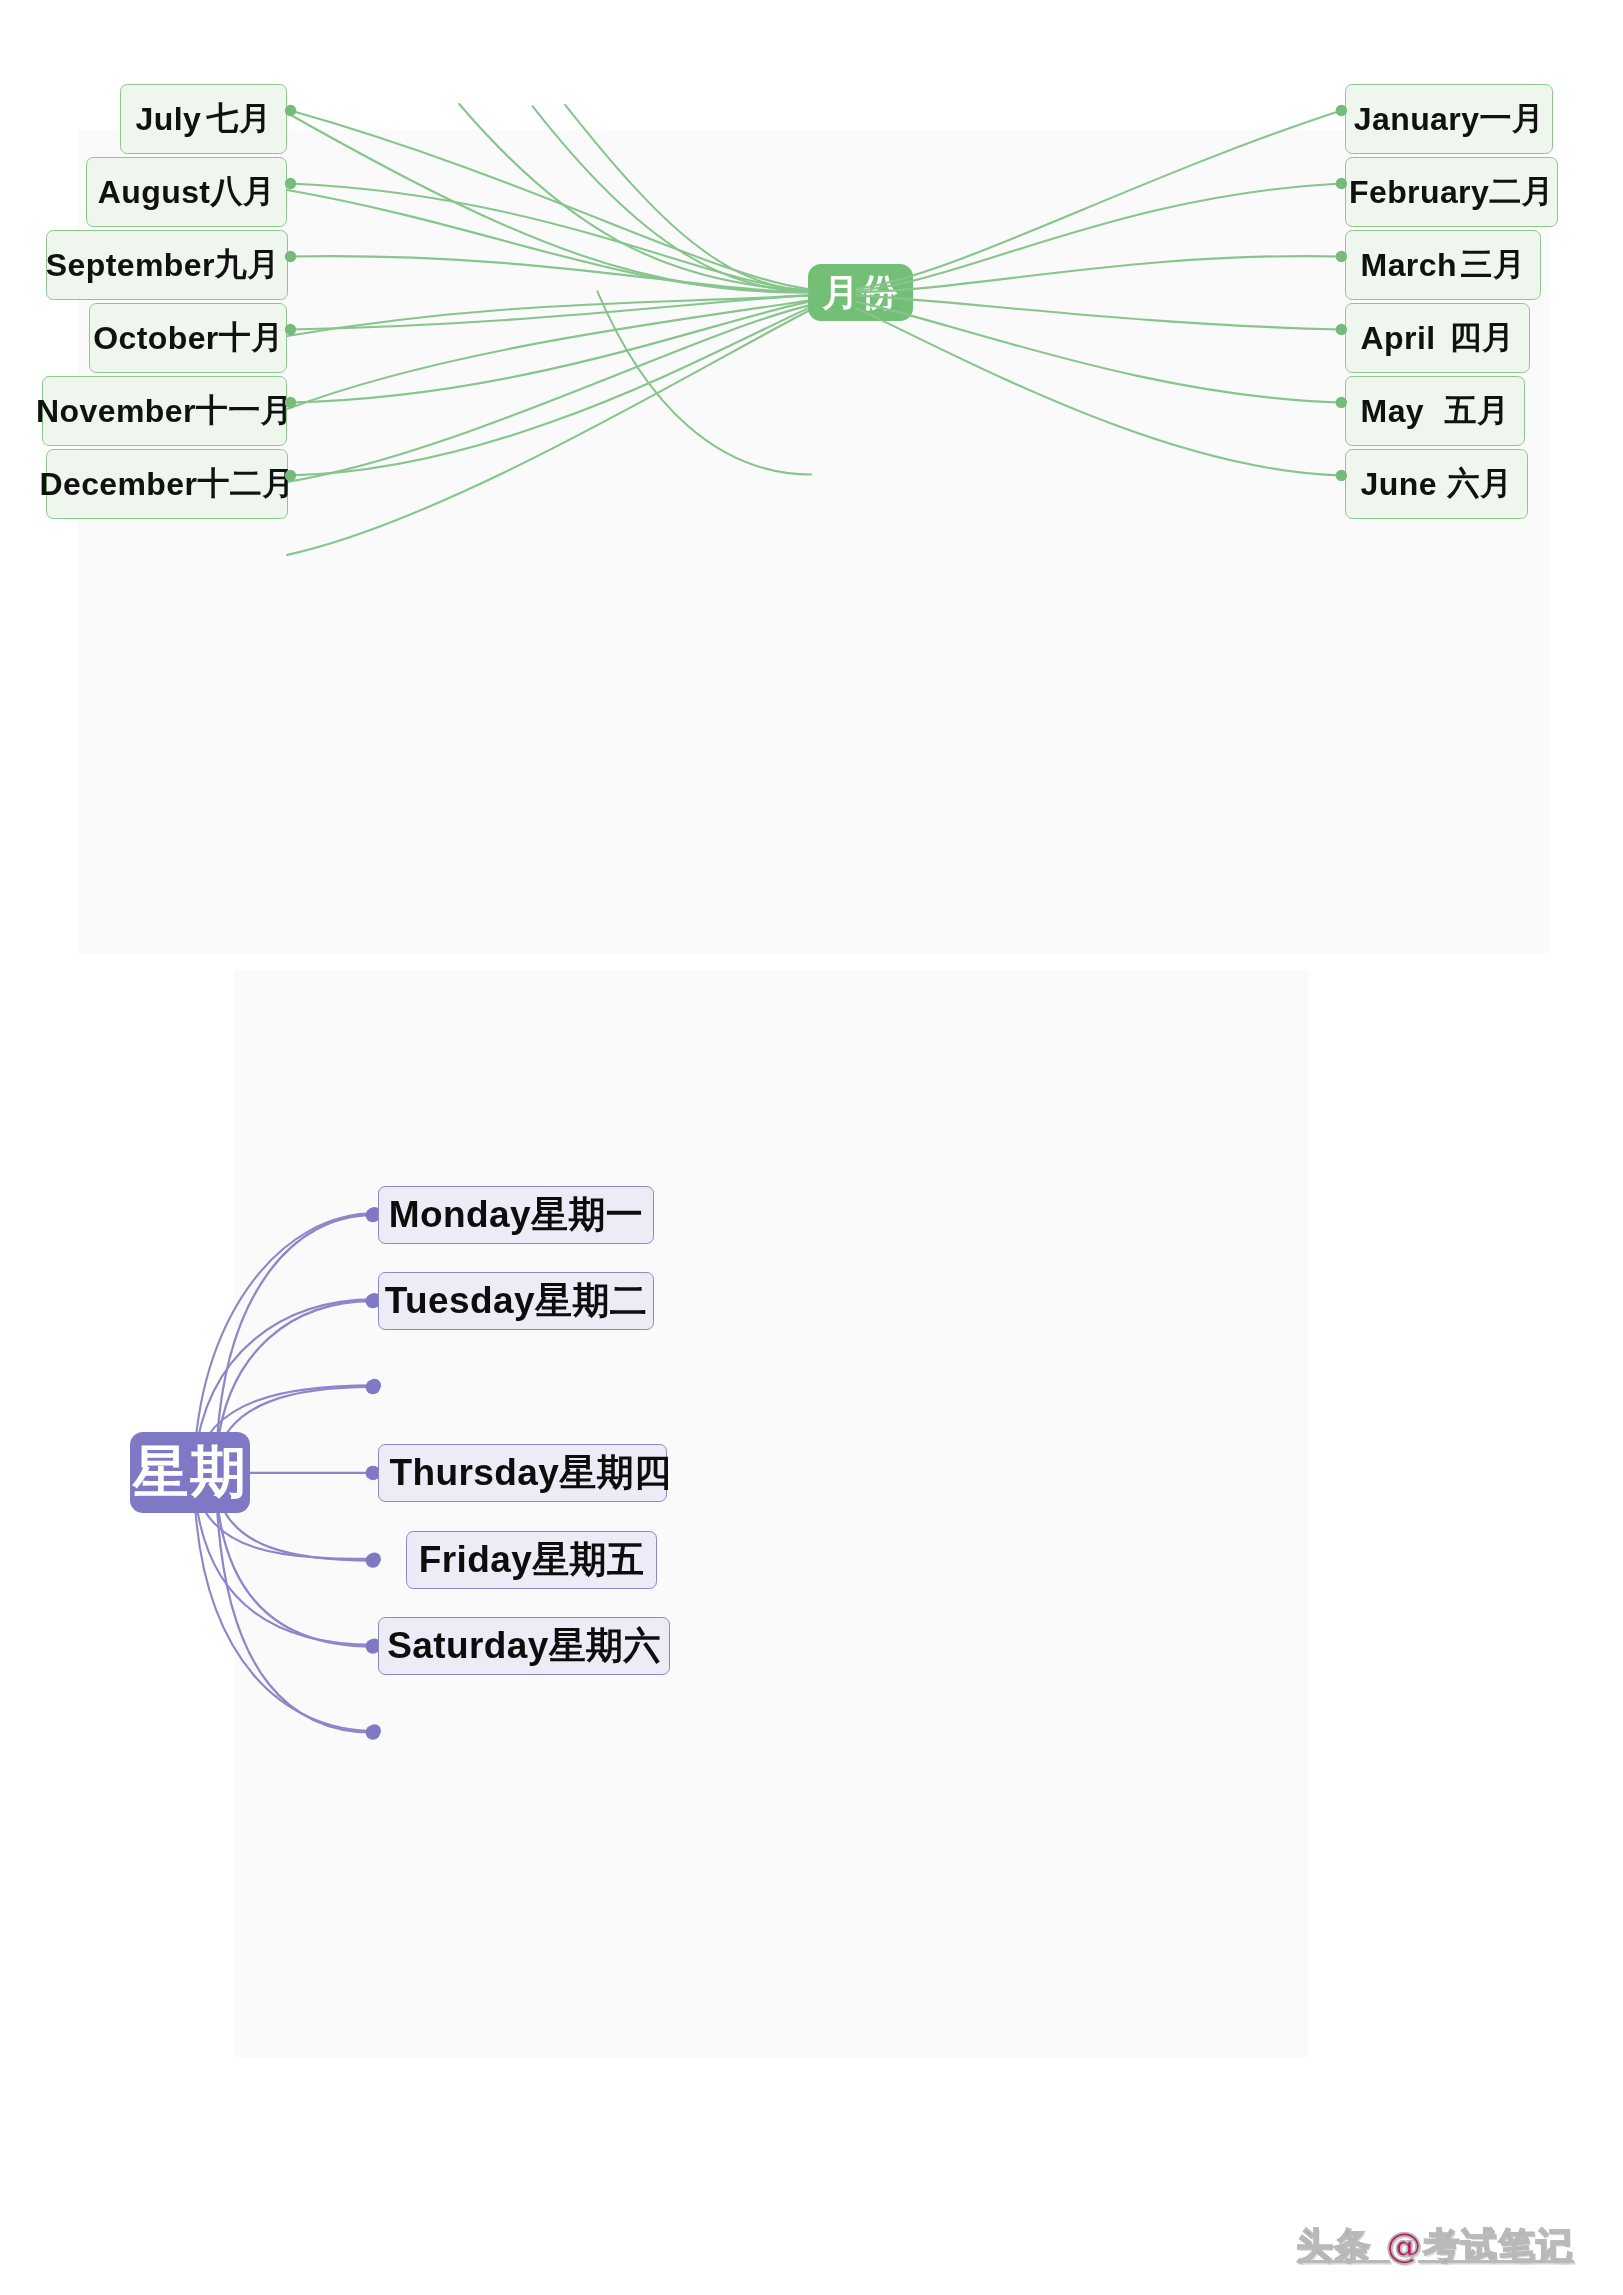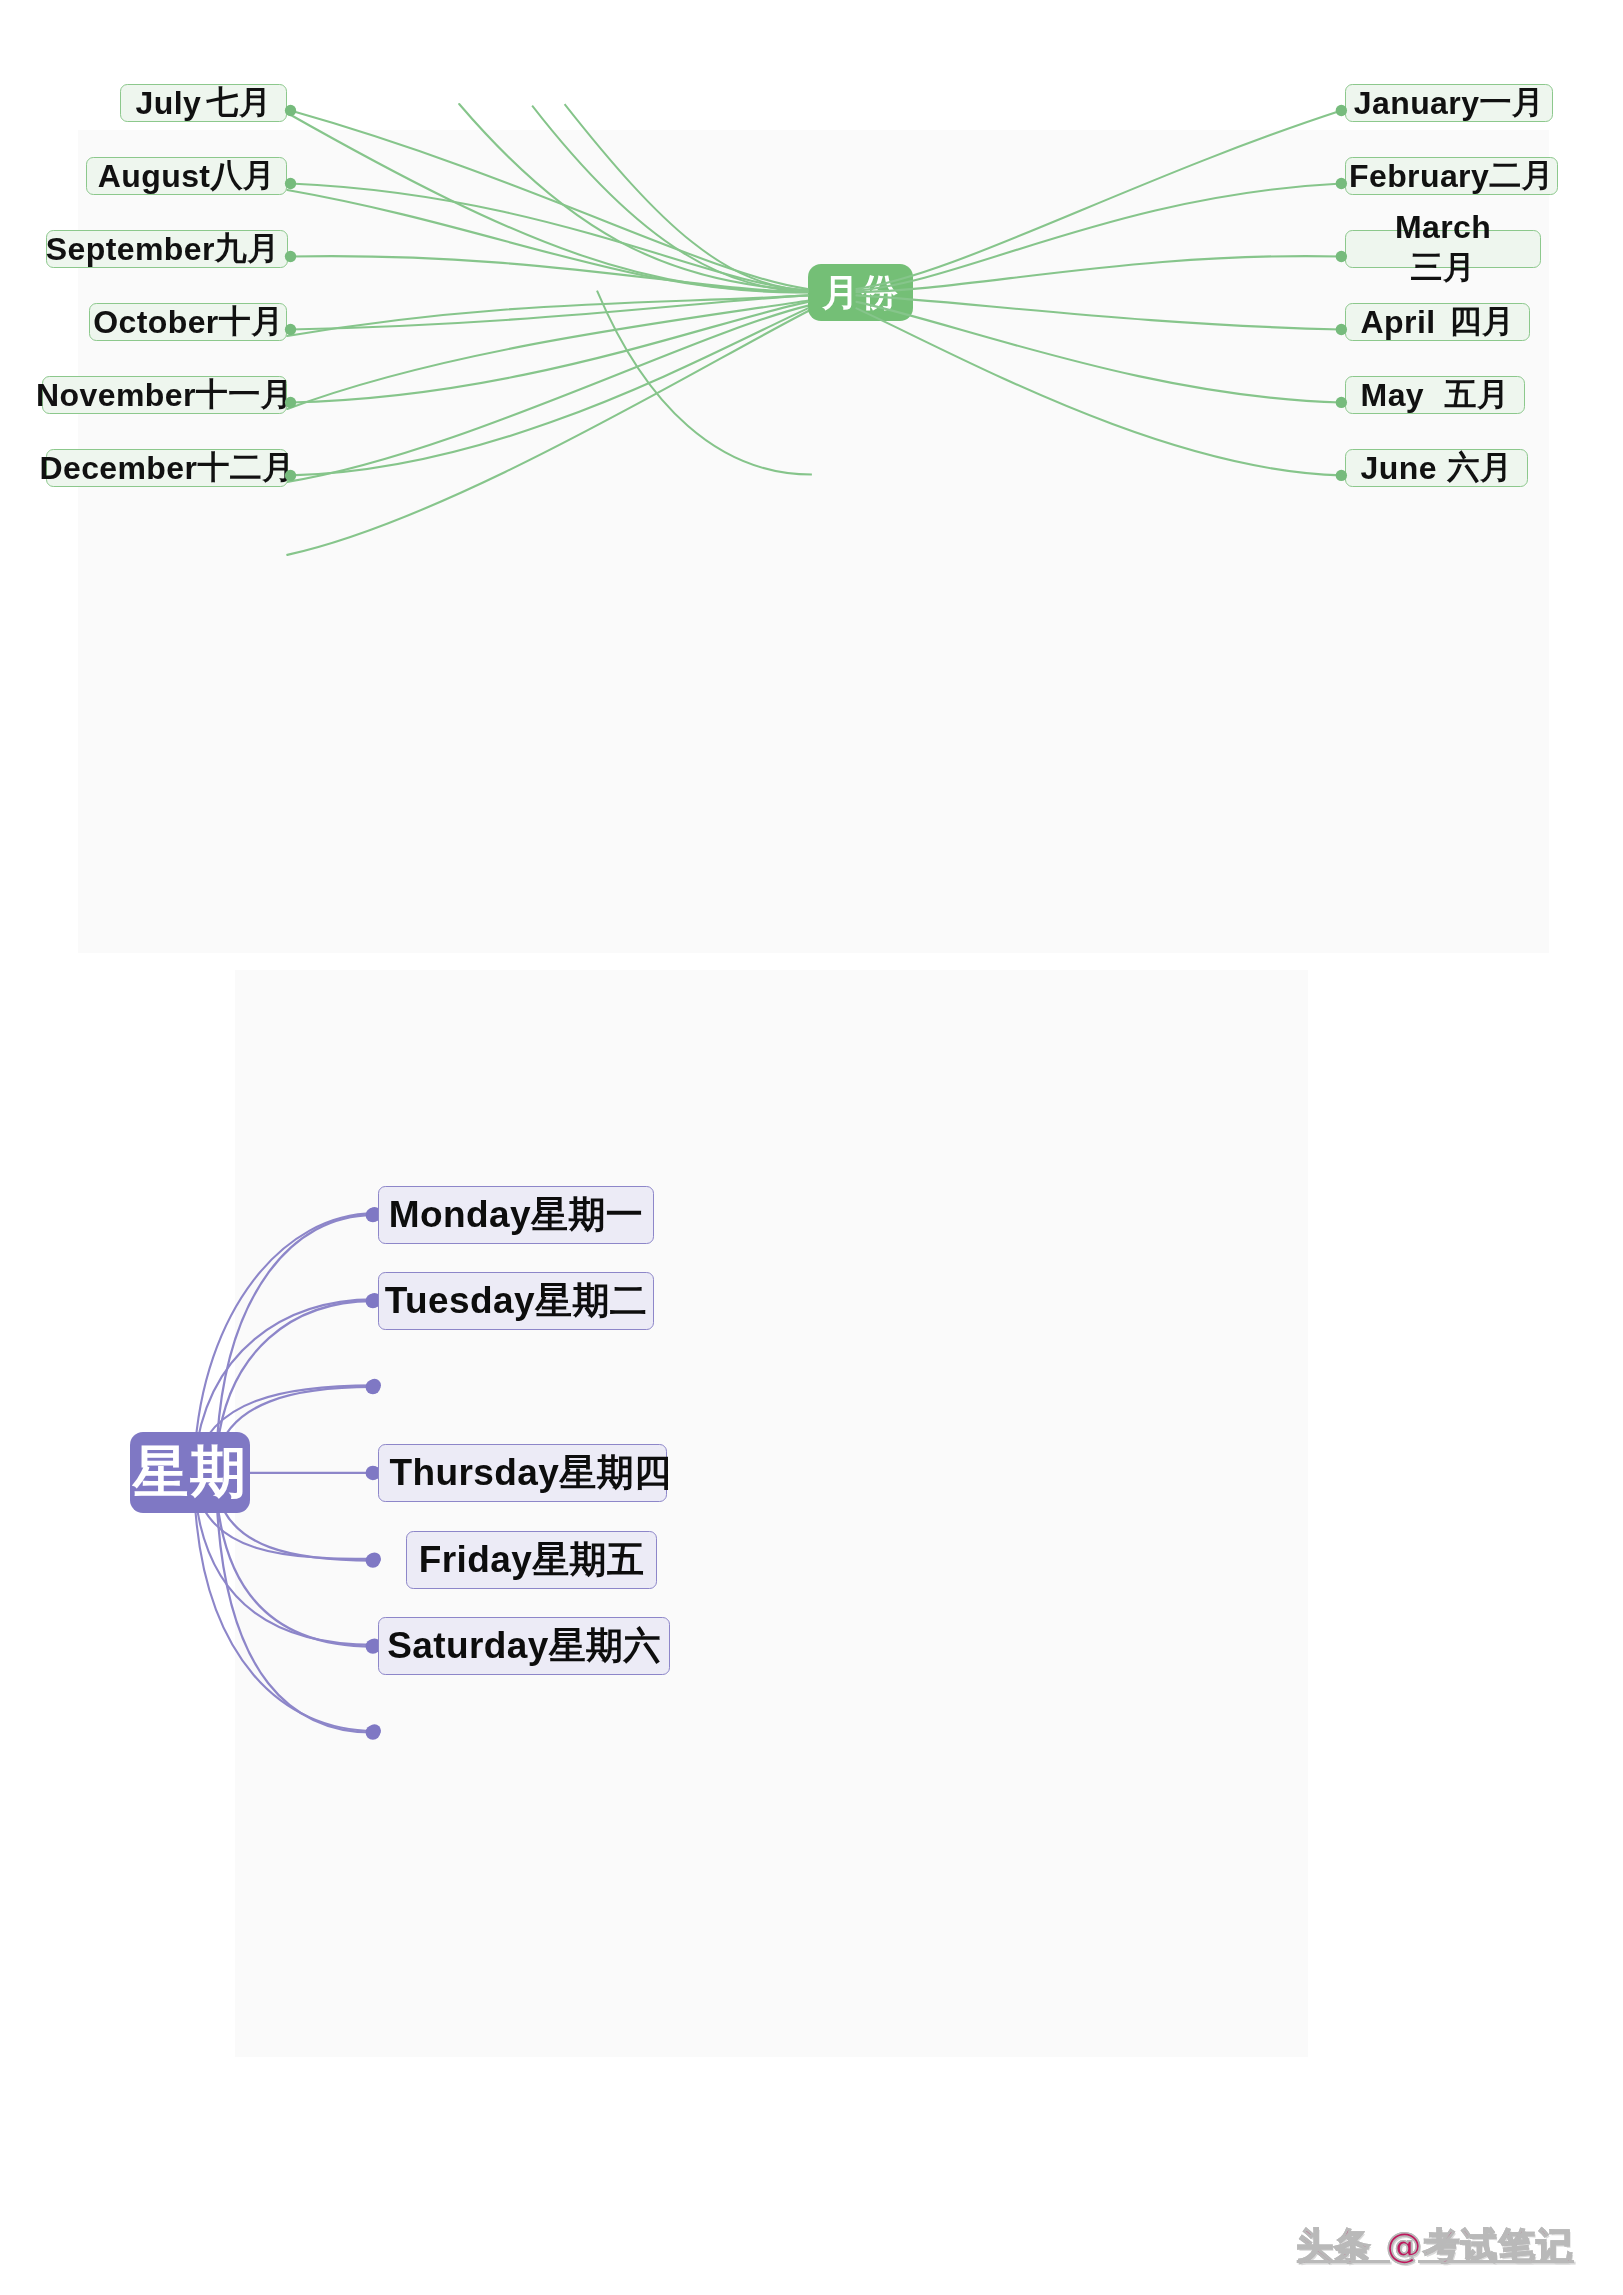--- a/index.html
+++ b/index.html
@@ -32,21 +32,21 @@
   }
 
   
   .month-box{
     background:#eef6ee;
     border:1.6px solid #8cc88c;
     border-radius:7.3px;
     color:#111111;
     font-size:32px;
     font-weight:700;
-    height:38px;
+    height:70px;
     padding:0 14.6px;
   }
 
   
   .day-box{
     background:#ecebf6;
     border:1.6px solid #8d86c9;
     border-radius:7.3px;
     color:#0d0d0d;
     font-size:37px;
@@ -200,21 +200,21 @@
     <div class="node month-box" style="left:1267px;top:-46px;width:208px;">
       <span>January</span>
         <span class="gap-md"></span>
         <span>一月</span>
     </div>
     <div class="node month-box" style="left:1267px;top:27px;width:213px;">
       <span>February</span>
         <span class="gap-sm"></span>
         <span>二月</span>
     </div>
-    <div class="node month-box" style="left:1267px;top:100px;width:196px;flex-direction:column;">
+    <div class="node month-box" style="left:1267px;top:100px;width:196px;">
       <span>March</span>
         <span class="gap-md"></span>
         <span>三月</span>
     </div>
     <div class="node month-box" style="left:1267px;top:173px;width:185px;">
       <span>April</span>
         <span class="gap-lg"></span>
         <span>四月</span>
     </div>
     <div class="node month-box" style="left:1267px;top:246px;width:180px;">

